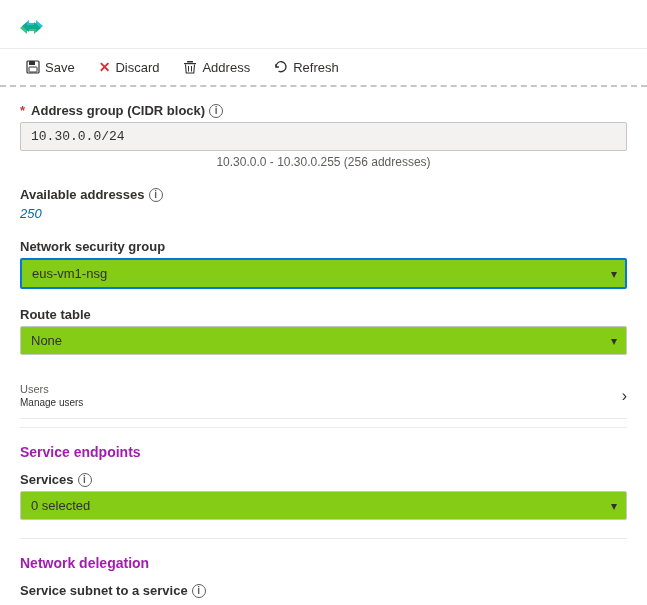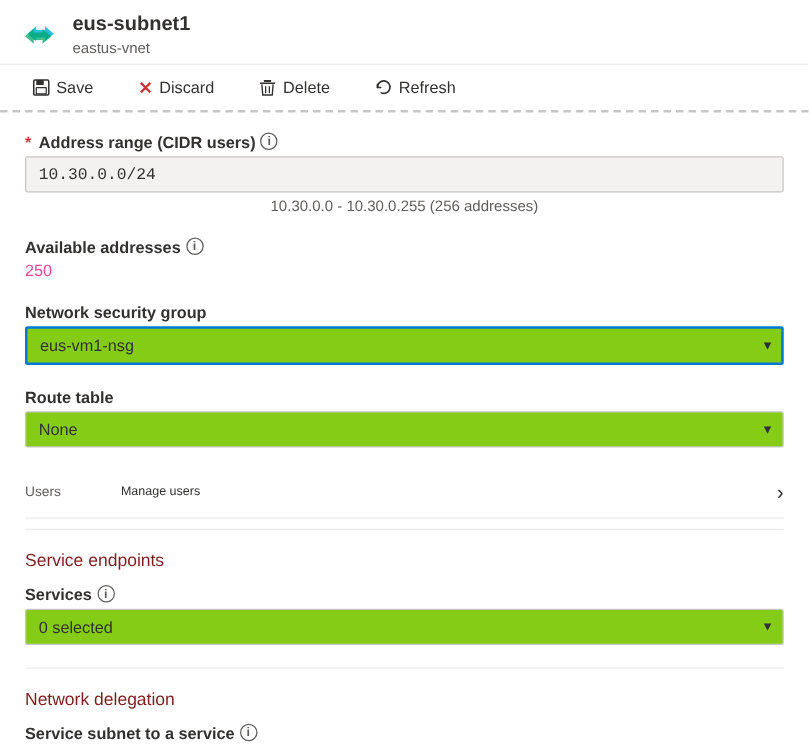--- a/index.html
+++ b/index.html
@@ -39,21 +39,21 @@
       font-size: 12px;
       color: #605e5c;
     }
 
     
     .toolbar {
       display: flex;
       align-items: center;
       padding: 6px 16px;
       border-bottom: 2px dashed #c8c6c4;
-      gap: 16px;
+      gap: 4px;
     }
     .toolbar-btn {
       display: flex;
       align-items: center;
       gap: 5px;
       padding: 4px 10px;
       background: transparent;
       border: none;
       cursor: pointer;
       font-size: 13px;
@@ -117,22 +117,23 @@
 
     .field-hint {
       font-size: 12px;
       color: #605e5c;
       margin-top: 4px;
       text-align: center;
     }
 
     .field-value {
       font-size: 13px;
-      color: #ec4899;
+      color: #0369a1;
       margin-top: 2px;
+      font-style: italic;
     }
 
     
     .select-wrapper {
       position: relative;
       width: 100%;
     }
     .select-field {
       width: 100%;
       padding: 6px 32px 6px 10px;
@@ -163,42 +164,42 @@
     .manage-users-row {
       display: flex;
       align-items: center;
       justify-content: space-between;
       padding: 10px 0;
       border-bottom: 1px solid #edebe9;
       cursor: pointer;
     }
     .manage-users-left {
       display: flex;
-      gap: 48px;
+      flex-direction: column;
     }
     .manage-users-sublabel {
       font-size: 11px;
       color: #605e5c;
       margin-bottom: 2px;
     }
     .manage-users-label {
       font-size: 10px;
       font-weight: 400;
       color: #323130;
     }
     .chevron-right {
       font-size: 16px;
       color: #323130;
     }
 
     
     .section-header {
       font-size: 14px;
-      font-weight: 400;
-      color: #7f1d1d;
+      font-weight: 700;
+      color: #a21caf;
       margin-bottom: 12px;
       margin-top: 4px;
     }
 
     .divider {
       border: none;
       border-top: 1px solid #edebe9;
       margin: 8px 0 16px 0;
     }
 
@@ -215,24 +216,20 @@
 <div class="header">
   <div class="header-icon azure-subnet-icon">
 
     <svg width="32" height="32" viewBox="0 0 32 32" fill="none" xmlns="http://www.w3.org/2000/svg">
       <rect width="32" height="32" fill="none"></rect>
 
       <polygon points="6,16 13,10 13,13 20,13 20,10 27,16 20,22 20,19 13,19 13,22" fill="#00b4d8" opacity="0.85"></polygon>
 
       <polygon points="4,18 11,12 11,15 18,15 18,12 25,18 18,24 18,21 11,21 11,24" fill="#00a86b" opacity="0.75"></polygon>
     </svg>
-  </div>
-  <div class="header-titles">
-    <span class="header-title">eus-subnet1</span>
-    <span class="header-subtitle">eastus-vnet</span>
   </div>
 </div>
 
 <div class="toolbar">
   <button class="toolbar-btn">
     <span class="btn-icon">
       <svg width="14" height="14" viewBox="0 0 14 14" fill="none" xmlns="http://www.w3.org/2000/svg">
         <rect x="1" y="1" width="12" height="12" rx="1" stroke="#323130" stroke-width="1.2" fill="none"></rect>
         <rect x="3" y="1" width="6" height="4" fill="#323130" rx="0.5"></rect>
         <rect x="3" y="7" width="8" height="5" rx="0.5" fill="none" stroke="#323130" stroke-width="1"></rect>
@@ -247,39 +244,39 @@
   <button class="toolbar-btn">
     <span class="btn-icon">
       <svg width="14" height="14" viewBox="0 0 14 14" fill="none" xmlns="http://www.w3.org/2000/svg">
         <rect x="1" y="3" width="12" height="1.2" fill="#323130"></rect>
         <rect x="4" y="1" width="6" height="1.5" rx="0.5" fill="#323130"></rect>
         <path d="M2.5 4.5 L3.2 13 H10.8 L11.5 4.5" stroke="#323130" stroke-width="1.1" fill="none"></path>
         <line x1="5.5" y1="6" x2="5.5" y2="11.5" stroke="#323130" stroke-width="1"></line>
         <line x1="8.5" y1="6" x2="8.5" y2="11.5" stroke="#323130" stroke-width="1"></line>
       </svg>
     </span>
-    <span>Delete</span>
+    <span>Address</span>
   </button>
   <button class="toolbar-btn">
     <span class="btn-icon">
       <svg width="14" height="14" viewBox="0 0 14 14" fill="none" xmlns="http://www.w3.org/2000/svg">
         <path d="M2 7 A5 5 0 1 1 5 11.3" stroke="#323130" stroke-width="1.3" fill="none" stroke-linecap="round"></path>
         <polyline points="2,4.5 2,7 4.5,7" stroke="#323130" stroke-width="1.3" fill="none" stroke-linecap="round" stroke-linejoin="round"></polyline>
       </svg>
     </span>
     <span>Refresh</span>
   </button>
 </div>
 
 <div class="content">
 
   <div class="field-group">
     <div class="field-label">
       <span class="required-star">*</span>
-      <span>Address range (CIDR users)</span>
+      <span>Address group (CIDR block)</span>
       <span class="info-icon">i</span>
     </div>
     <input type="text" class="field-input" value="10.30.0.0/24" style="">
     <div class="field-hint">10.30.0.0 - 10.30.0.255 (256 addresses)</div>
   </div>
 
   <div class="field-group">
     <div class="field-label">
       <span>Available addresses</span>
       <span class="info-icon">i</span>

